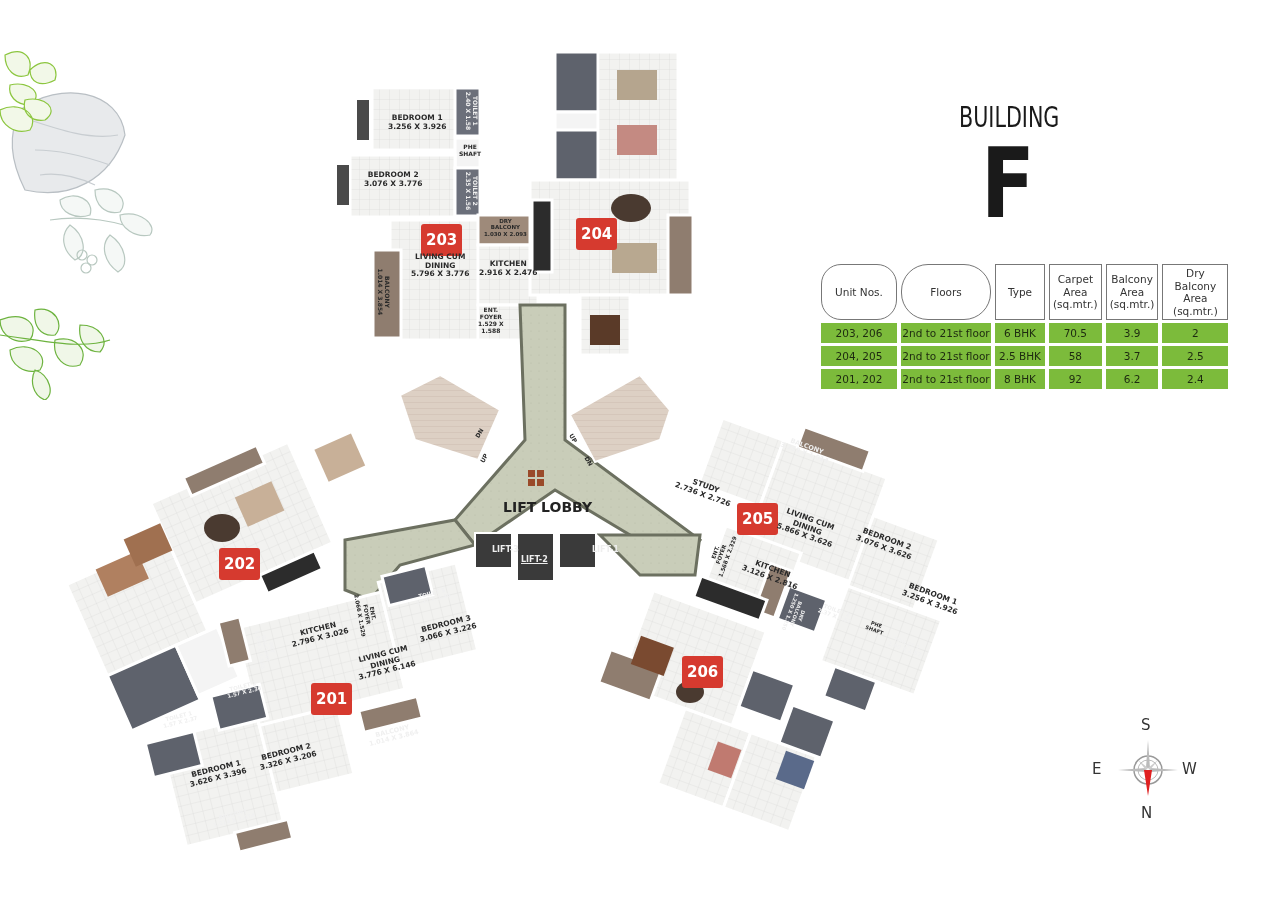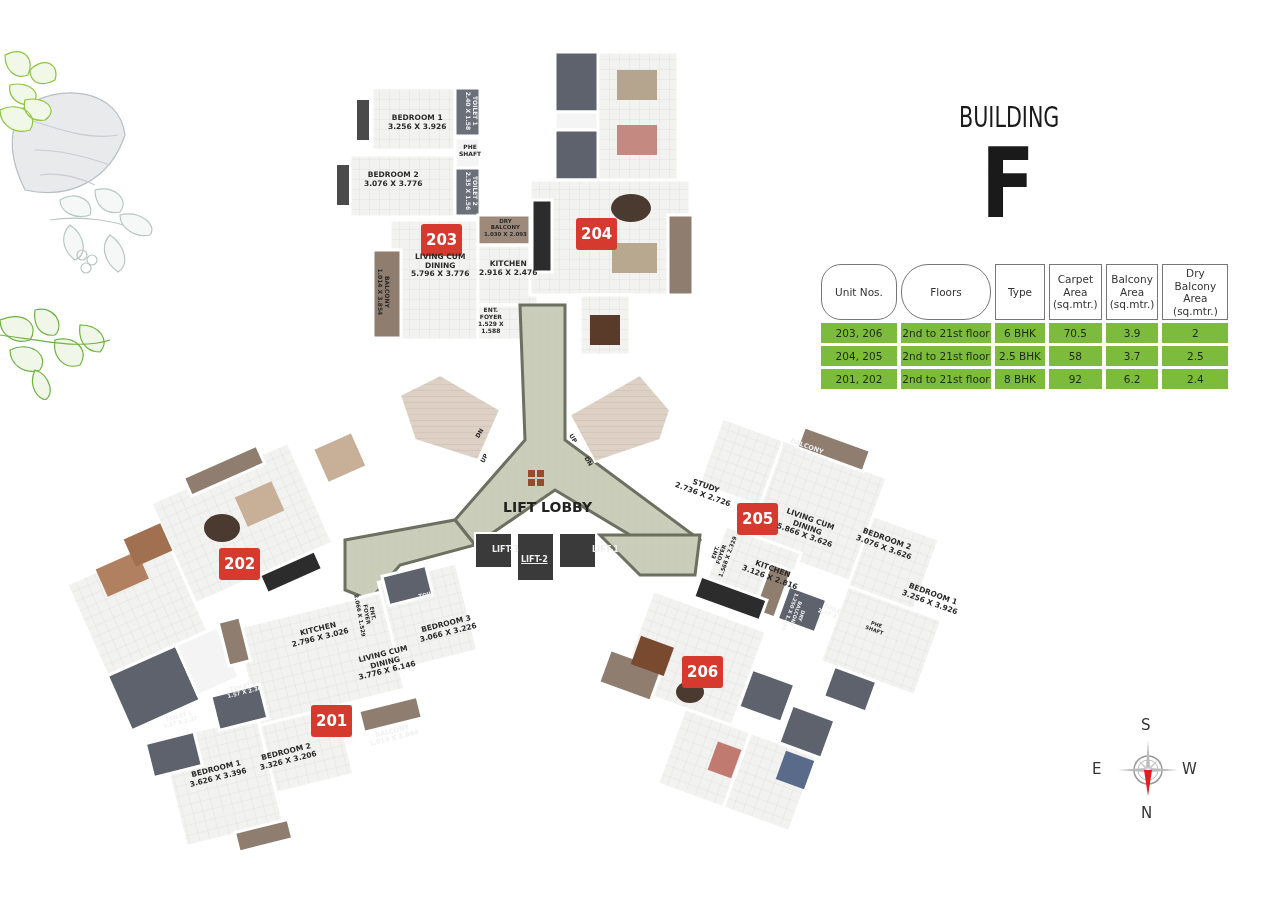--- a/index.html
+++ b/index.html
@@ -208,21 +208,21 @@
   </g>
   <rect x="635" y="640" width="35" height="30" fill="#7a4a30" transform="rotate(20 650 655)"></rect>
   <ellipse cx="690" cy="692" rx="14" ry="11" fill="#4a3a30"></ellipse>
   <rect x="712" y="745" width="25" height="30" fill="#c07a70" transform="rotate(20 725 760)"></rect>
   <rect x="780" y="755" width="30" height="30" fill="#5a6a8a" transform="rotate(20 795 770)"></rect>
 </svg>
 
 <div class="unit-badge" style="left:421px;top:224px;">203</div>
 <div class="unit-badge" style="left:576px;top:218px;">204</div>
 <div class="unit-badge" style="left:219px;top:548px;">202</div>
-<div class="unit-badge" style="left:311px;top:705px;">201</div>
+<div class="unit-badge" style="left:311px;top:683px;">201</div>
 <div class="unit-badge" style="left:737px;top:503px;">205</div>
 <div class="unit-badge" style="left:682px;top:656px;">206</div>
 
 <div class="room-label" style="left:388px;top:114px;white-space:pre;">BEDROOM 1
 3.256 X 3.926</div>
 <div class="room-label light" style="left:452px;top:104px;white-space:pre;transform:rotate(90deg);font-size:6px;">TOILET 1
 2.40 X 1.58</div>
 <div class="room-label" style="left:459px;top:144px;white-space:pre;font-size:6px;">PHE
 SHAFT</div>
 <div class="room-label" style="left:364px;top:171px;white-space:pre;">BEDROOM 2

